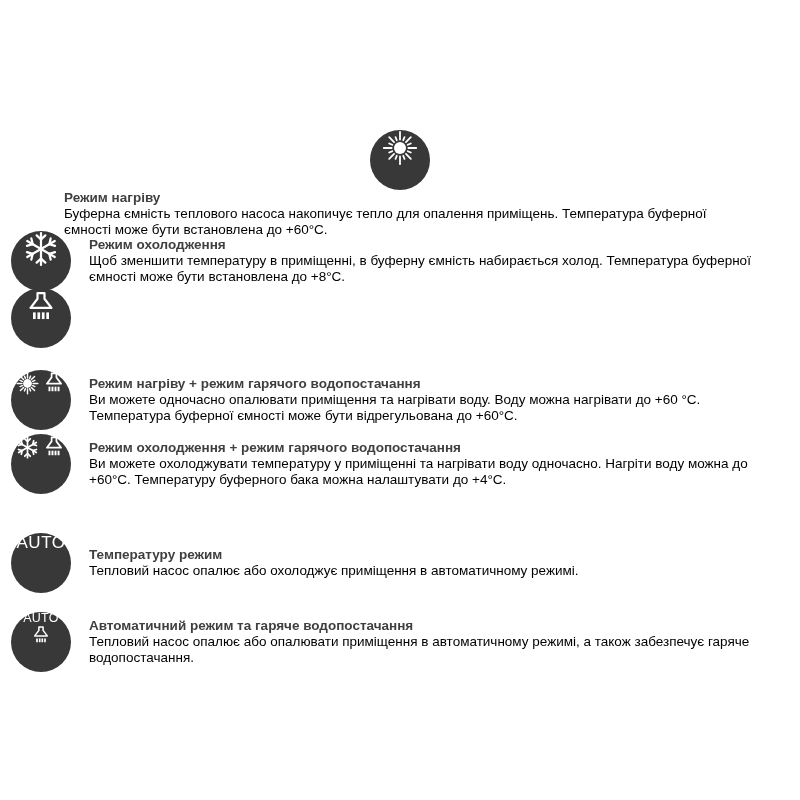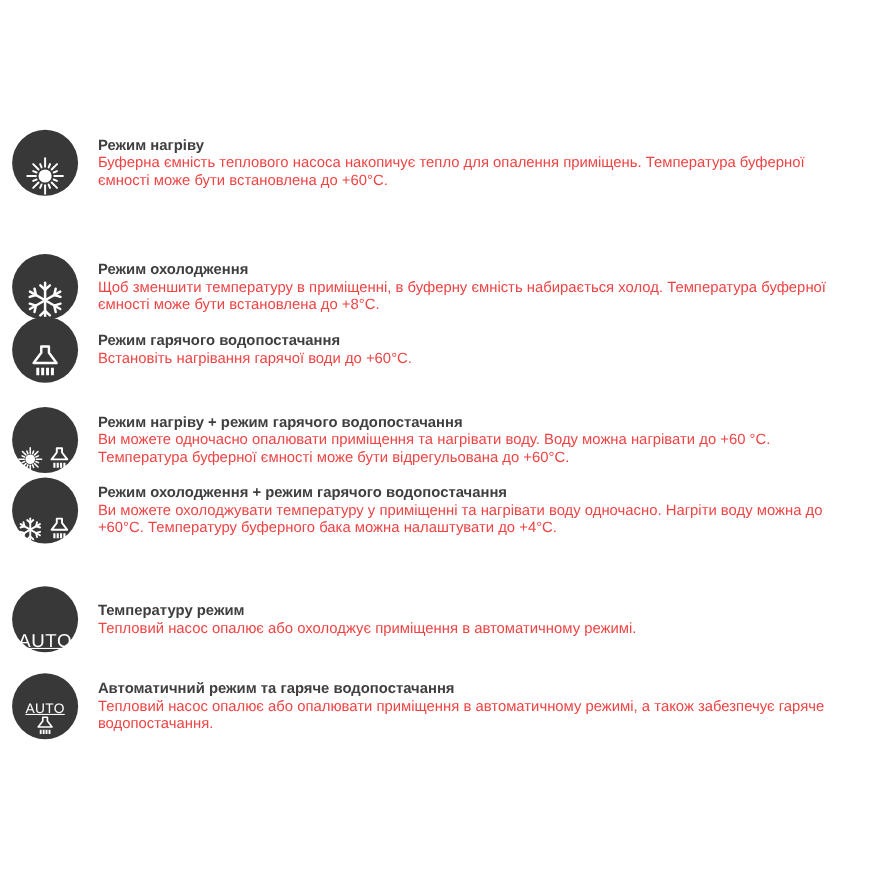--- a/index.html
+++ b/index.html
@@ -16,24 +16,23 @@
     width: 778px;
   }
 
   .icon-circle {
     flex: 0 0 60px;
     width: 60px;
     height: 60px;
     border-radius: 50%;
     background: #383838;
     display: flex;
-    align-items: flex-end;
+    align-items: flex-start;
     justify-content: center;
     color: #ffffff;
-    text-decoration: underline;
   }
 
   .icon-combo { display: flex; align-items: center; justify-content: center; gap: 2px; }
   .icon-stack { display: flex; flex-direction: column; align-items: center; justify-content: center; line-height: 1; }
 
   .auto-text-large {
     font-size: 17px;
     letter-spacing: 0.5px;
     color: #ffffff;
     font-weight: 400;
@@ -52,26 +51,26 @@
   }
   .mode-title {
     font-size: 13.5px;
     font-weight: bold;
     color: #3f3f3f;
     line-height: 16px;
   }
   .mode-desc {
     font-size: 13.5px;
     font-weight: 400;
-    color: #ef4444;
+    color: #000000;
     line-height: 16px;
   }
 
   
-  .row-0 { top: 118px; }
+  .row-0 { top: 130px; flex-direction: column; }
   .row-1 { top: 207px; margin-top: 24px; }
   .row-2 { top: 288px; }
   .row-3 { top: 370px; }
   .row-4 { top: 434px; }
   .row-5 { top: 533px; }
   .row-6 { top: 612px; }
 
   svg { display: block; }
 </style>
 </head>
@@ -138,24 +137,20 @@
       <svg width="38" height="38" viewBox="0 0 24 24">
         <path d="M9.8 3.2 H14.2 V6.8 L18.6 12.6 H5.4 L9.8 6.8 Z" fill="none" stroke="#fff" stroke-width="1.4" stroke-linejoin="round"></path>
         <g stroke="#fff" stroke-width="1.7">
           <line x1="7.8" y1="15.4" x2="7.8" y2="19.6"></line>
           <line x1="10.6" y1="15.4" x2="10.6" y2="19.6"></line>
           <line x1="13.4" y1="15.4" x2="13.4" y2="19.6"></line>
           <line x1="16.2" y1="15.4" x2="16.2" y2="19.6"></line>
         </g>
       </svg>
     </div>
-    <div class="mode-text">
-      <div class="mode-title">Режим гарячого водопостачання</div>
-      <div class="mode-desc">Встановіть нагрівання гарячої води до +60°C.</div>
-    </div>
   </div>
 
   <div class="mode-row row-3">
     <div class="icon-circle">
       <div class="icon-combo">
         <span>
           <svg width="23" height="23" viewBox="-12 -12 24 24">
             <circle cx="0" cy="0" r="4.6" fill="#fff"></circle>
             <g stroke="#fff" stroke-width="1.5" stroke-linecap="round">
               <line y1="-5.8" y2="-10.8"></line>

